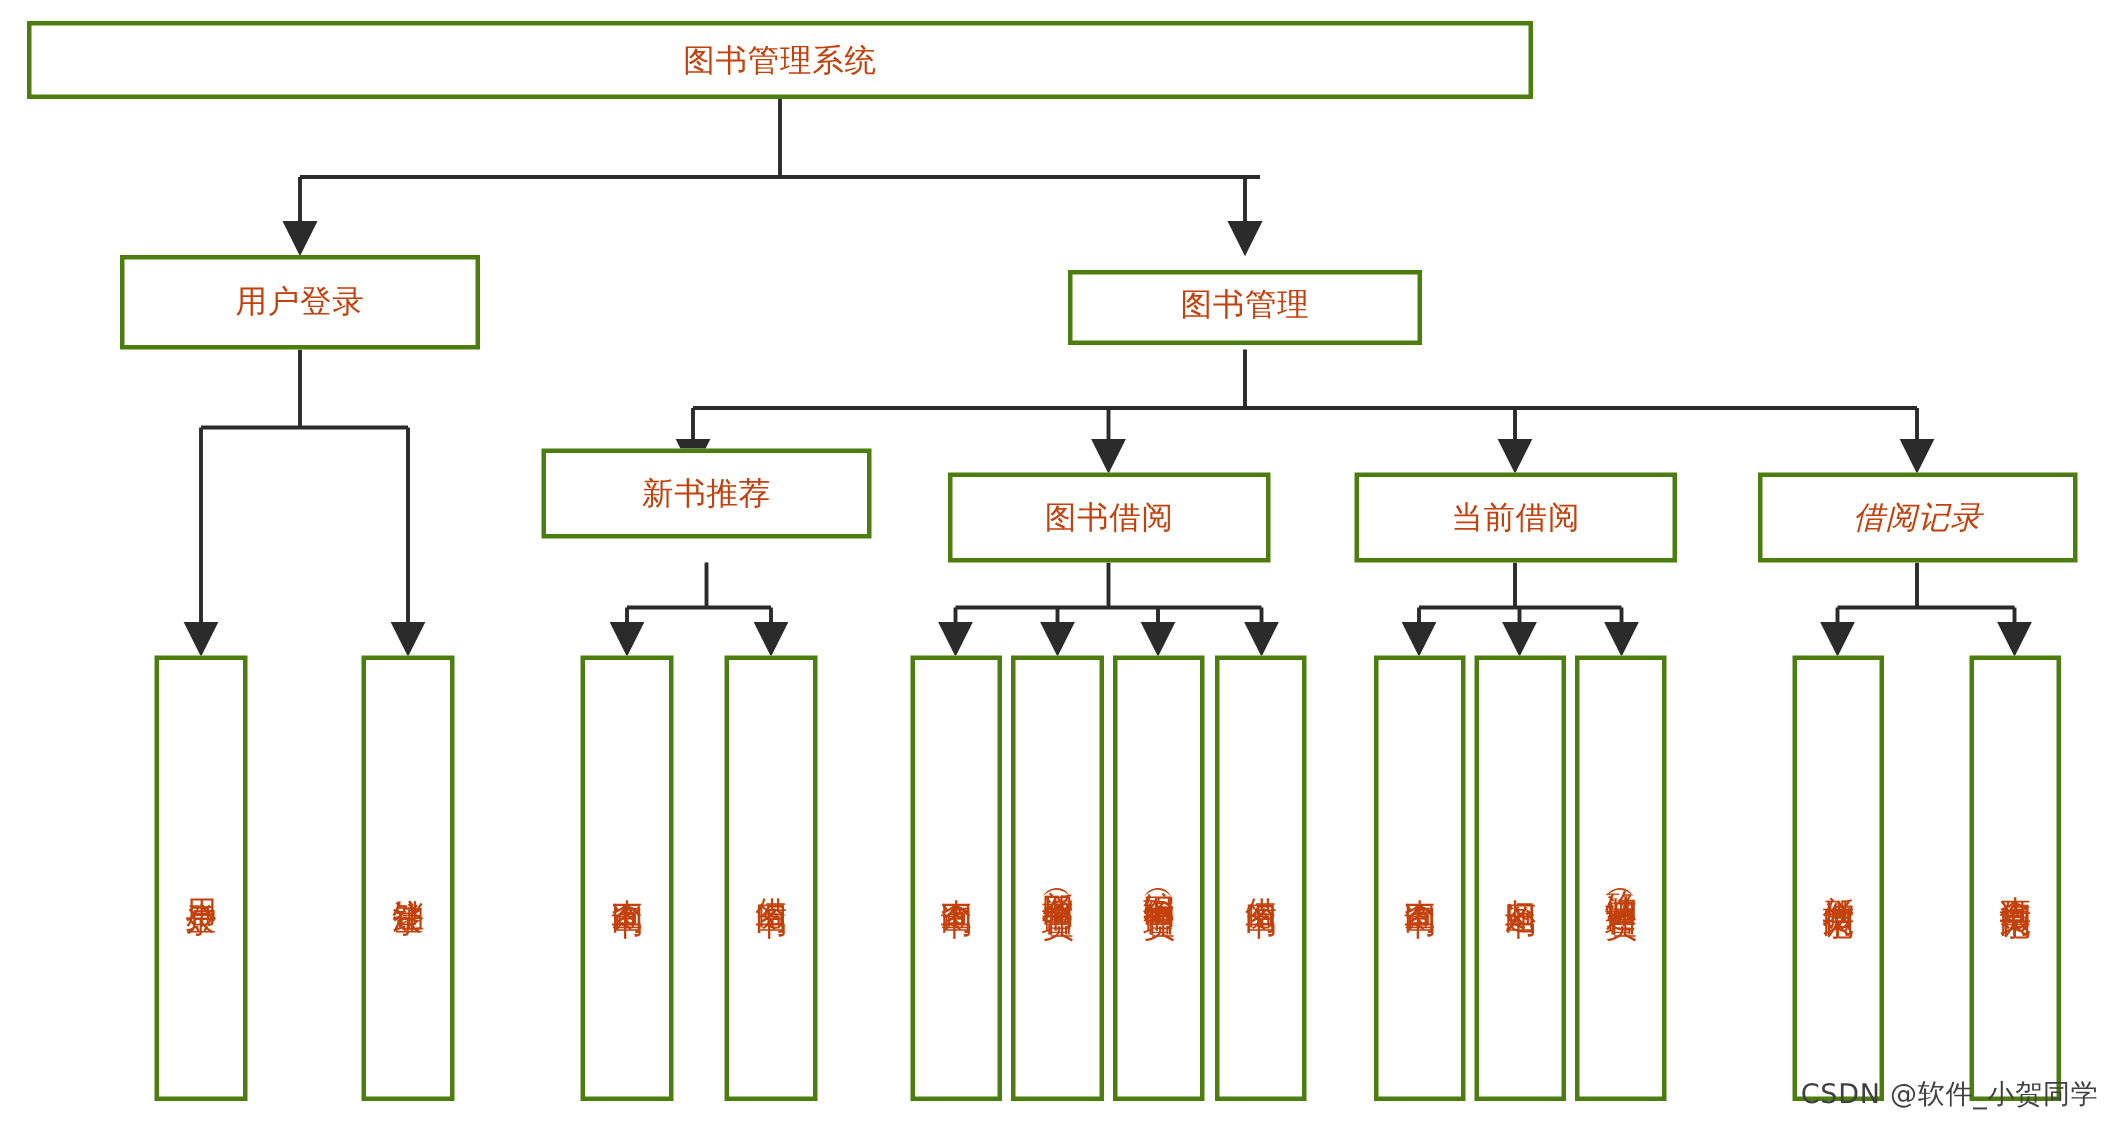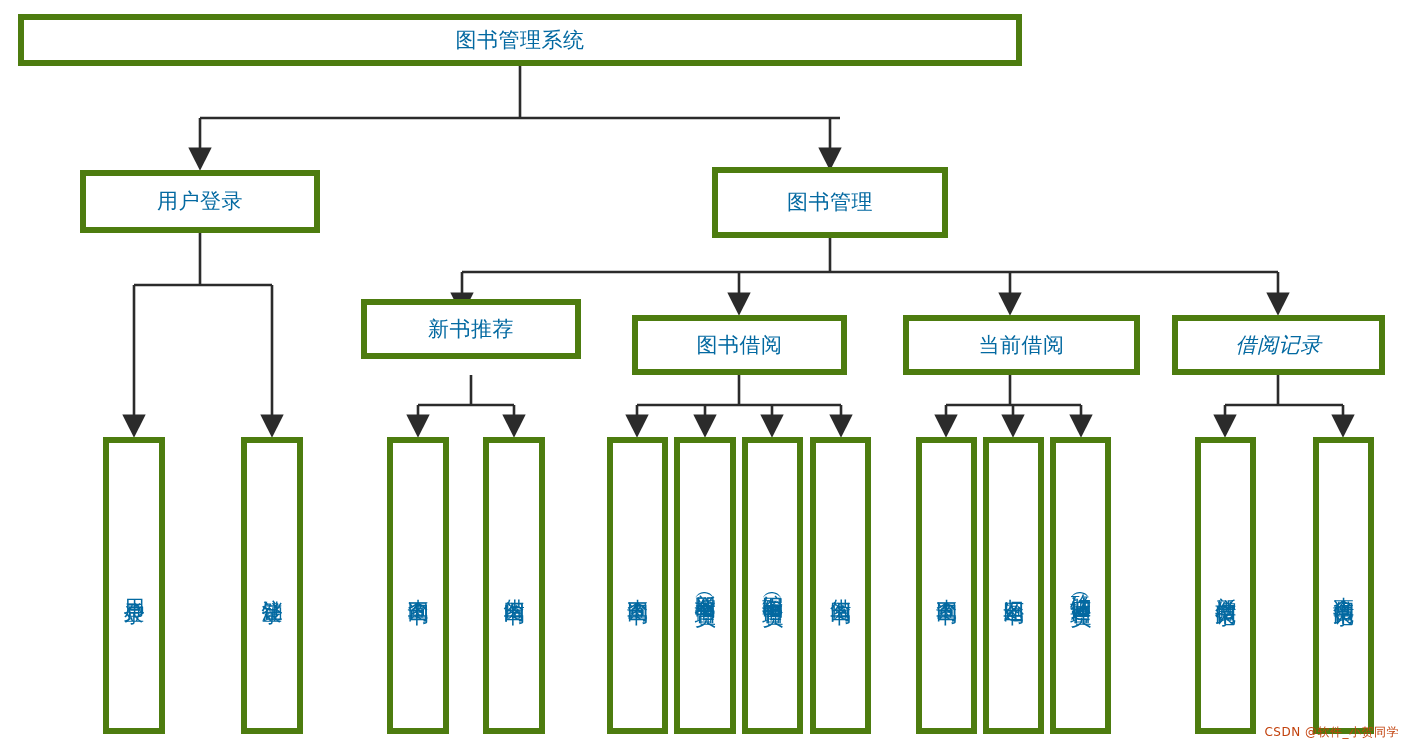--- a/index.html
+++ b/index.html
@@ -23,26 +23,26 @@
     position: absolute;
     left: 0;
     top: 0;
     width: 1405px;
     height: 747px;
     pointer-events: none;
   }
   .node {
     position: absolute;
     box-sizing: border-box;
-    border: 6px solid #4d7c0f;
+    border: 3px solid #4d7c0f;
     background: #ffffff;
     display: flex;
     align-items: center;
     justify-content: center;
-    color: #0369a1;
+    color: #c2410c;
   }
   .node.horizontal .node-label {
     font-size: 21px;
     letter-spacing: 0.5px;
     white-space: nowrap;
     line-height: 1;
   }
   .node.vertical {
     align-items: center;
     justify-content: center;
@@ -54,22 +54,22 @@
     text-orientation: upright;
     letter-spacing: 2px;
     white-space: nowrap;
     max-height: 272px;
     text-align: center;
   }
   .watermark {
     position: absolute;
     right: 6px;
     bottom: 6px;
-    font-size: 12px;
-    color: #c2410c;
+    font-size: 18px;
+    color: #404040;
     white-space: nowrap;
     letter-spacing: 0.5px;
   }
 </style>
 </head>
 <body>
 
 <div id="diagram-root">
 
   <svg class="wires" viewBox="0 0 1405 747">
@@ -122,31 +122,31 @@
     </g>
   </svg>
 
   <div class="node horizontal" style="left:18px; top:14px; width:1004px; height:52px;">
     <span class="node-label">图书管理系统</span>
   </div>
 
   <div class="node horizontal" style="left:80px; top:170px; width:240px; height:63px;">
     <span class="node-label">用户登录</span>
   </div>
-  <div class="node horizontal" style="left:712px; top:167px; width:236px; height:71px;">
+  <div class="node horizontal" style="left:712px; top:180px; width:236px; height:50px;font-family:Liberation Mono, monospace;">
     <span class="node-label">图书管理</span>
   </div>
 
   <div class="node horizontal" style="left:361px; top:299px; width:220px; height:60px;">
     <span class="node-label">新书推荐</span>
   </div>
   <div class="node horizontal" style="left:632px; top:315px; width:215px; height:60px;font-family:Liberation Serif, serif;">
     <span class="node-label">图书借阅</span>
   </div>
-  <div class="node horizontal" style="left:903px; top:315px; width:237px; height:60px;">
+  <div class="node horizontal" style="left:903px; top:315px; width:215px; height:60px;">
     <span class="node-label">当前借阅</span>
   </div>
   <div class="node horizontal" style="left:1172px; top:315px; width:213px; height:60px;font-style:italic;">
     <span class="node-label">借阅记录</span>
   </div>
 
   <div class="node vertical" style="left:103px; top:437px; width:62px; height:297px;">
     <span class="node-label">用户登录</span>
   </div>
   <div class="node vertical" style="left:241px; top:437px; width:62px; height:297px;">

